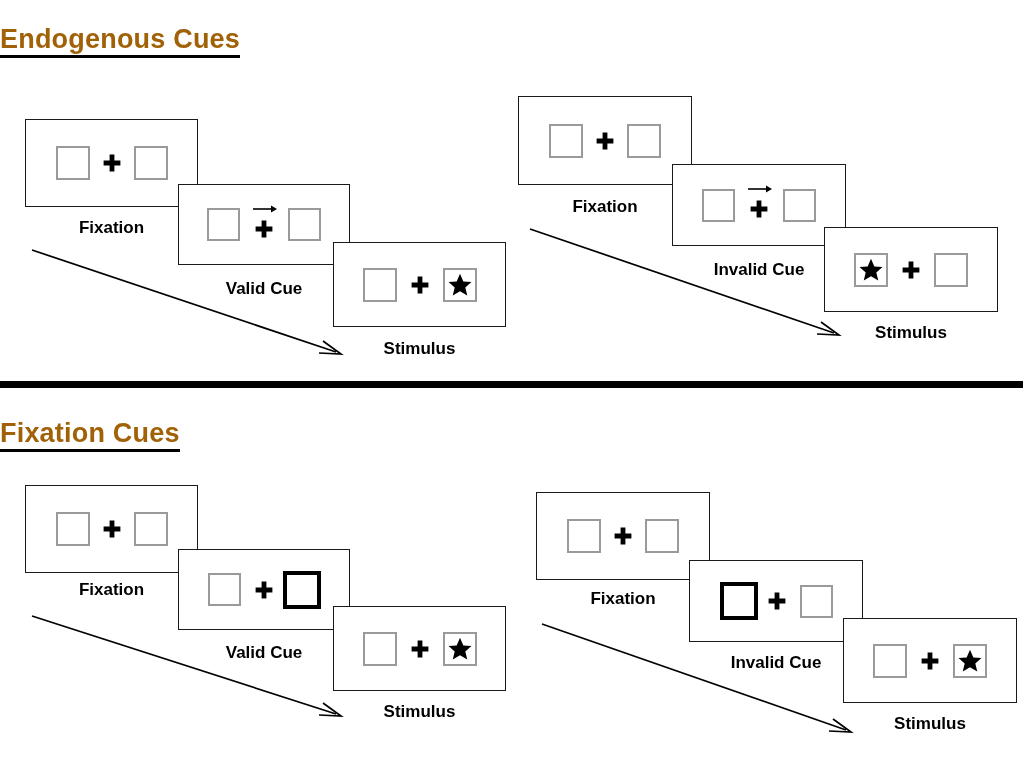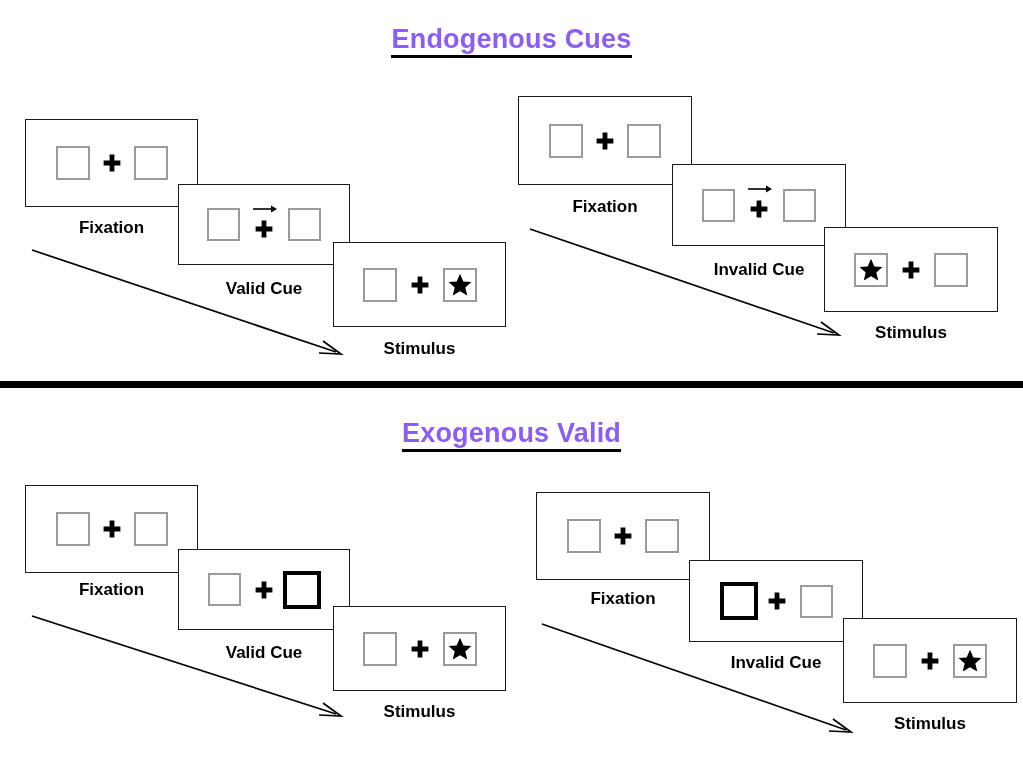--- a/index.html
+++ b/index.html
@@ -13,25 +13,24 @@
     position: relative;
     overflow: hidden;
     font-family: "Liberation Sans", sans-serif;
     color: #000000;
   }
 
   
   .section-title {
     position: absolute;
     width: 100%;
-    text-align: center;
     font-weight: bold;
     font-size: 27px;
     letter-spacing: 0.2px;
-    color: #8b5cf6;
+    color: #a16207;
   }
   .section-title span {
     border-bottom: 3px solid #000;
     padding-bottom: 1px;
   }
 
   
   .divider {
     position: absolute;
     left: 0;
@@ -232,21 +231,21 @@
 <div class="caption" style="left:824px; top:323px; width:174px;">Stimulus</div>
 
 <svg class="time-arrow" style="left:528px; top:225px; width:320px; height:118px;" width="320" height="118" viewBox="0 0 320 118">
   <line x1="2" y1="4" x2="306" y2="108" stroke="#000" stroke-width="1.7"></line>
   <path d="M293 97 L311 110 L289 109" fill="none" stroke="#000" stroke-width="1.7"></path>
 </svg>
 
 <div class="divider" style="top:381px;"></div>
 
 <div class="section-title" style="top:418px;">
-  <span>Exogenous Valid</span>
+  <span>Fixation Cues</span>
 </div>
 
 <div class="panel" style="left:25px; top:485px; width:173px; height:88px;">
   <div class="panel-inner">
     <div class="stim-box" style="width:34px;height:34px;"></div>
     <div class="gap" style="width:13px;"></div>
     <div class="cross-wrap" style="width:18px;height:34px;">
       <svg class="plus-glyph" width="18" height="18" viewBox="0 0 18 18">
         <path d="M6.6 0.6 H11.4 V6.6 H17.4 V11.4 H11.4 V17.4 H6.6 V11.4 H0.6 V6.6 H6.6 Z" fill="#000"></path>
       </svg>

